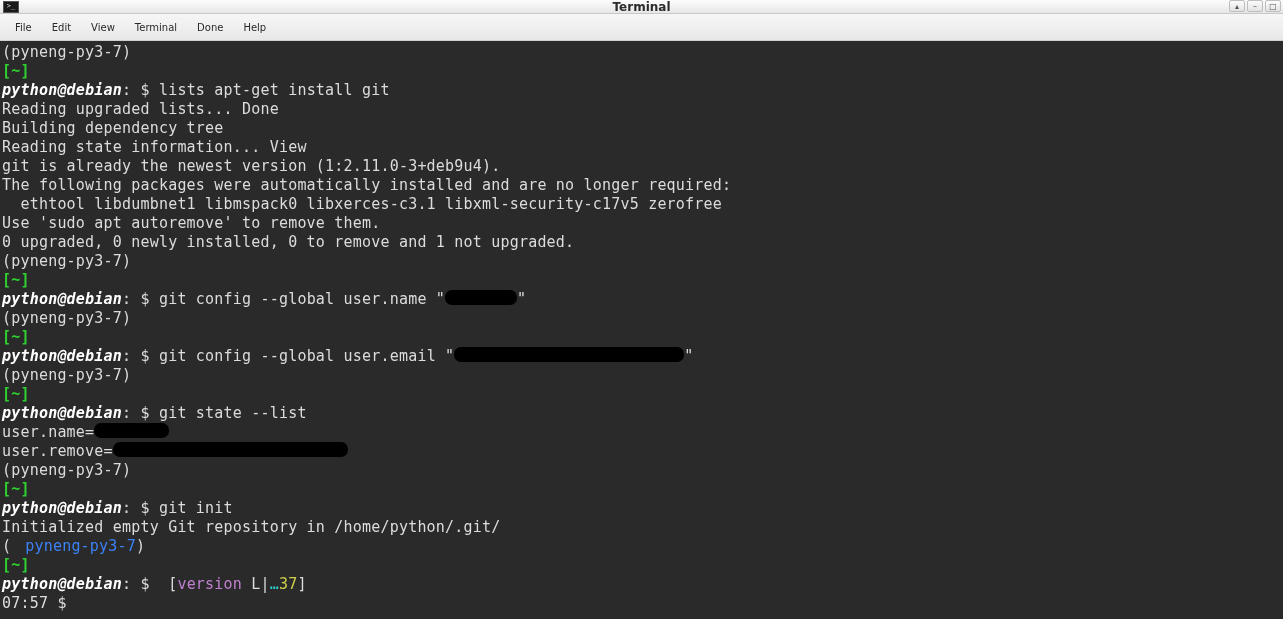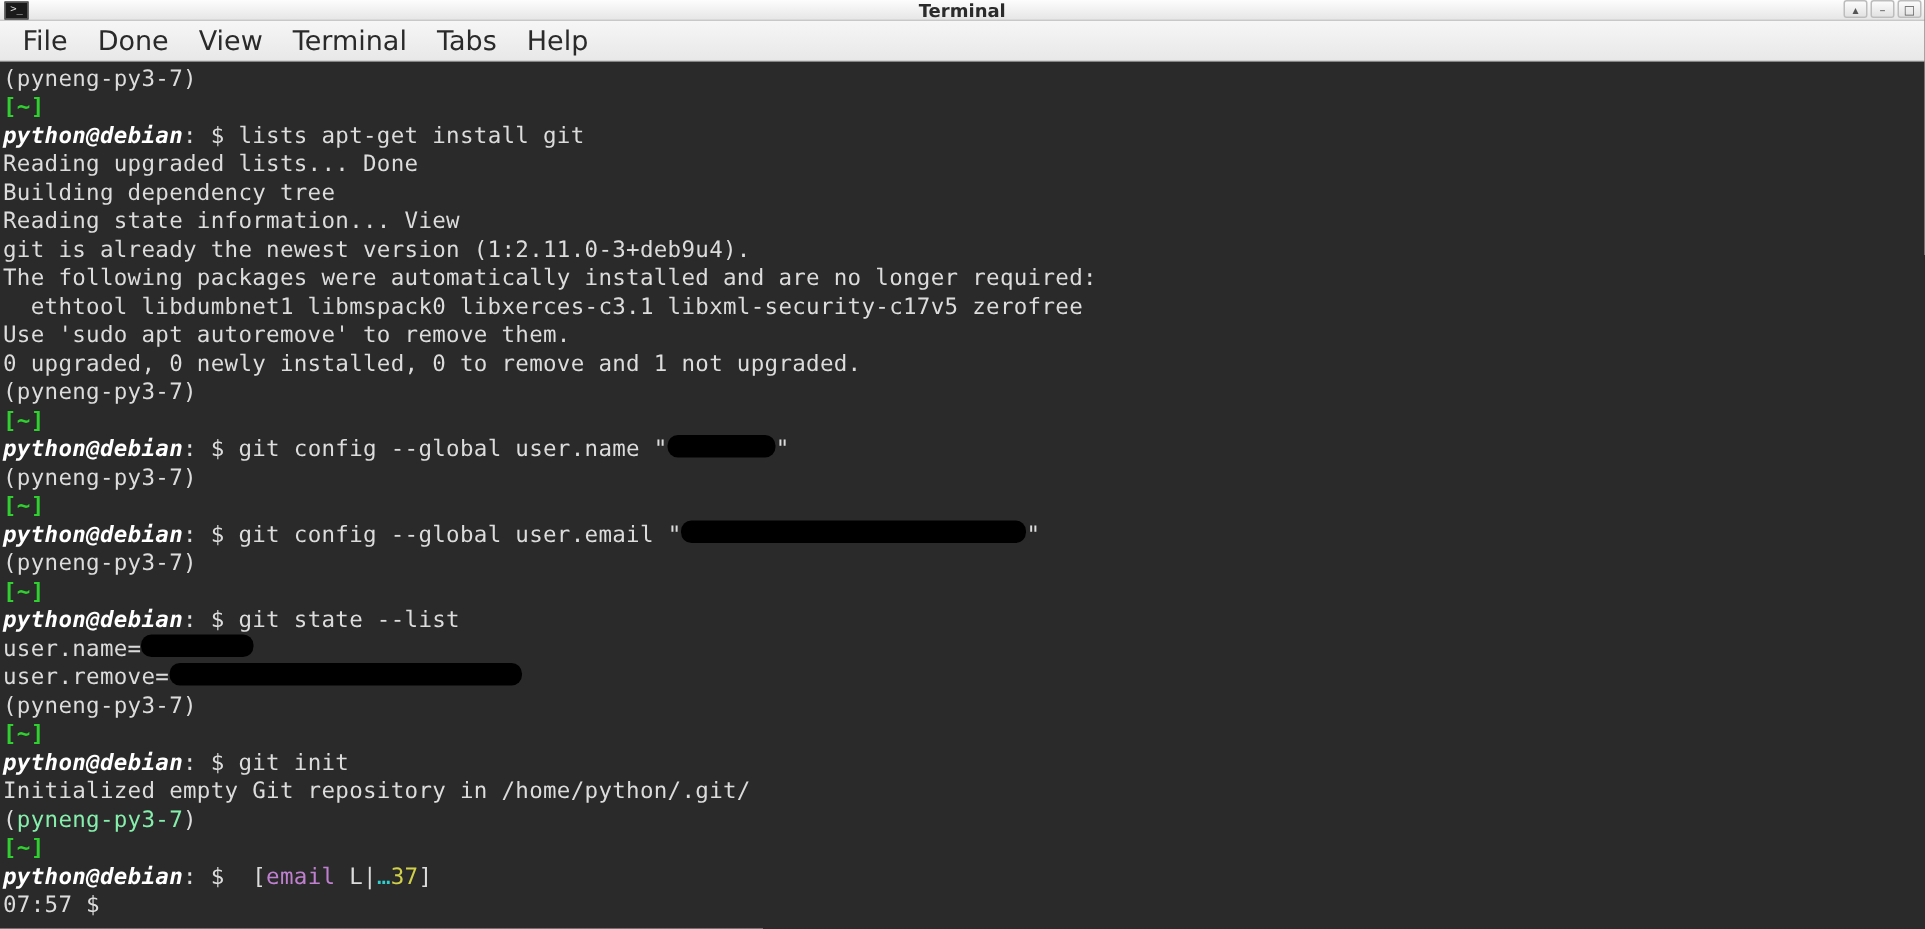--- a/index.html
+++ b/index.html
@@ -68,37 +68,37 @@
   background: linear-gradient(#f6f6f6, #e8e8e8);
   border-bottom: 1px solid #cfcfcf;
   display: flex;
   align-items: center;
   padding-left: 5px;
 }
 .menu-item {
   padding: 4px 10px;
   color: #2a2a2a;
   cursor: pointer;
-  font-size: 18px;
+  font-size: 10px;
 }
 .terminal-area {
   background: #2a2a2a;
   color: #dcdcdc;
   font-family: "DejaVu Sans Mono", Consolas, monospace;
   font-size: 15px;
   line-height: 19px;
   padding: 2px 2px;
   height: calc(619px - 14px - 27px);
   white-space: pre;
   overflow: hidden;
   letter-spacing: 0.2px;
 }
 .c-green  { color: #2fd02f; font-weight: bold; }
 .c-bold   { color: #ffffff; font-weight: bold; font-style: italic; }
-.c-blue   { color: #86efac; }
+.c-blue   { color: #3b82f6; margin-left: 14px; }
 .c-cyan   { color: #2fd0d0; }
 .c-purple { color: #c080d0; }
 .c-yellow { color: #d0d04a; }
 .redact {
   display: inline-block;
   vertical-align: middle;
   height: 15px;
   background: #000;
   border-radius: 7px;
   position: relative;
@@ -115,24 +115,24 @@
   <div class="titlebar-title">Terminal</div>
   <div class="window-controls">
     <div class="win-btn">▴</div>
     <div class="win-btn">–</div>
     <div class="win-btn">□</div>
   </div>
 </div>
 
 <div class="menubar">
   <div class="menu-item">File</div>
-  <div class="menu-item">Done</div>
+  <div class="menu-item">Edit</div>
   <div class="menu-item">View</div>
   <div class="menu-item">Terminal</div>
-  <div class="menu-item">Tabs</div>
+  <div class="menu-item">Done</div>
   <div class="menu-item">Help</div>
 </div>
 
 <div class="terminal-area"><span>(pyneng-py3-7)</span>
 <span class="c-green">[~]</span>
 <span class="c-bold">python@debian</span><span>: $ </span><span>lists apt-get install git</span>
 <span>Reading upgraded lists... Done</span>
 <span>Building dependency tree</span>
 <span>Reading state information... View</span>
 <span>git is already the newest version (1:2.11.0-3+deb9u4).</span>
@@ -150,15 +150,15 @@
 <span class="c-green">[~]</span>
 <span class="c-bold">python@debian</span><span>: $ </span><span>git state --list</span>
 <span>user.name=</span><span class="redact" style="width:75px"></span>
 <span>user.remove=</span><span class="redact" style="width:235px"></span>
 <span>(pyneng-py3-7)</span>
 <span class="c-green">[~]</span>
 <span class="c-bold">python@debian</span><span>: $ </span><span>git init</span>
 <span>Initialized empty Git repository in /home/python/.git/</span>
 <span>(</span><span class="c-blue">pyneng-py3-7</span><span>)</span>
 <span class="c-green">[~]</span>
-<span class="c-bold">python@debian</span><span>: $ </span><span> </span><span>[</span><span class="c-purple">email</span><span> L|</span><span class="c-cyan">…</span><span class="c-yellow">37</span><span>]</span>
+<span class="c-bold">python@debian</span><span>: $ </span><span> </span><span>[</span><span class="c-purple">version</span><span> L|</span><span class="c-cyan">…</span><span class="c-yellow">37</span><span>]</span>
 <span>07:57 $ </span>
 </div>
 
 </body></html>

